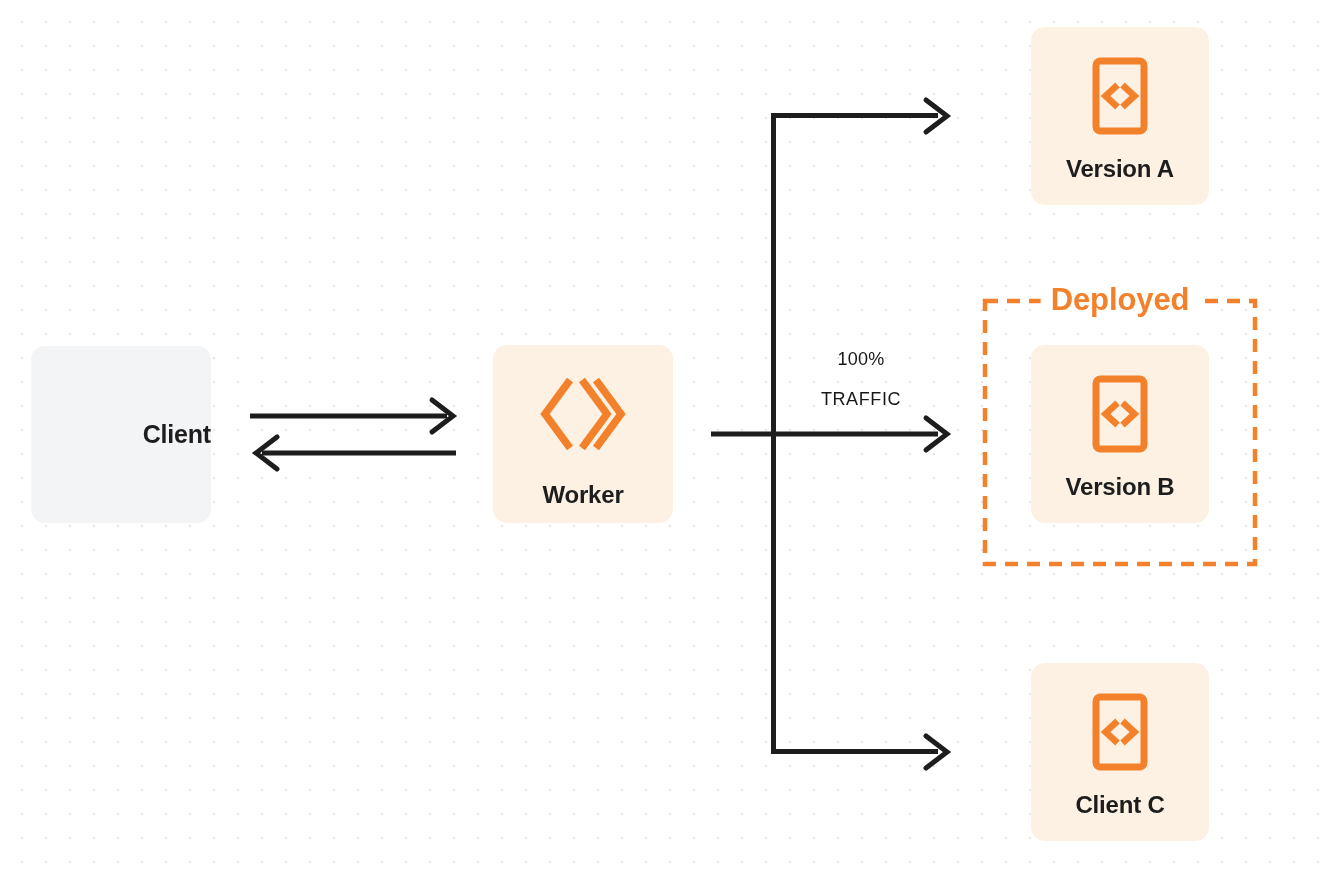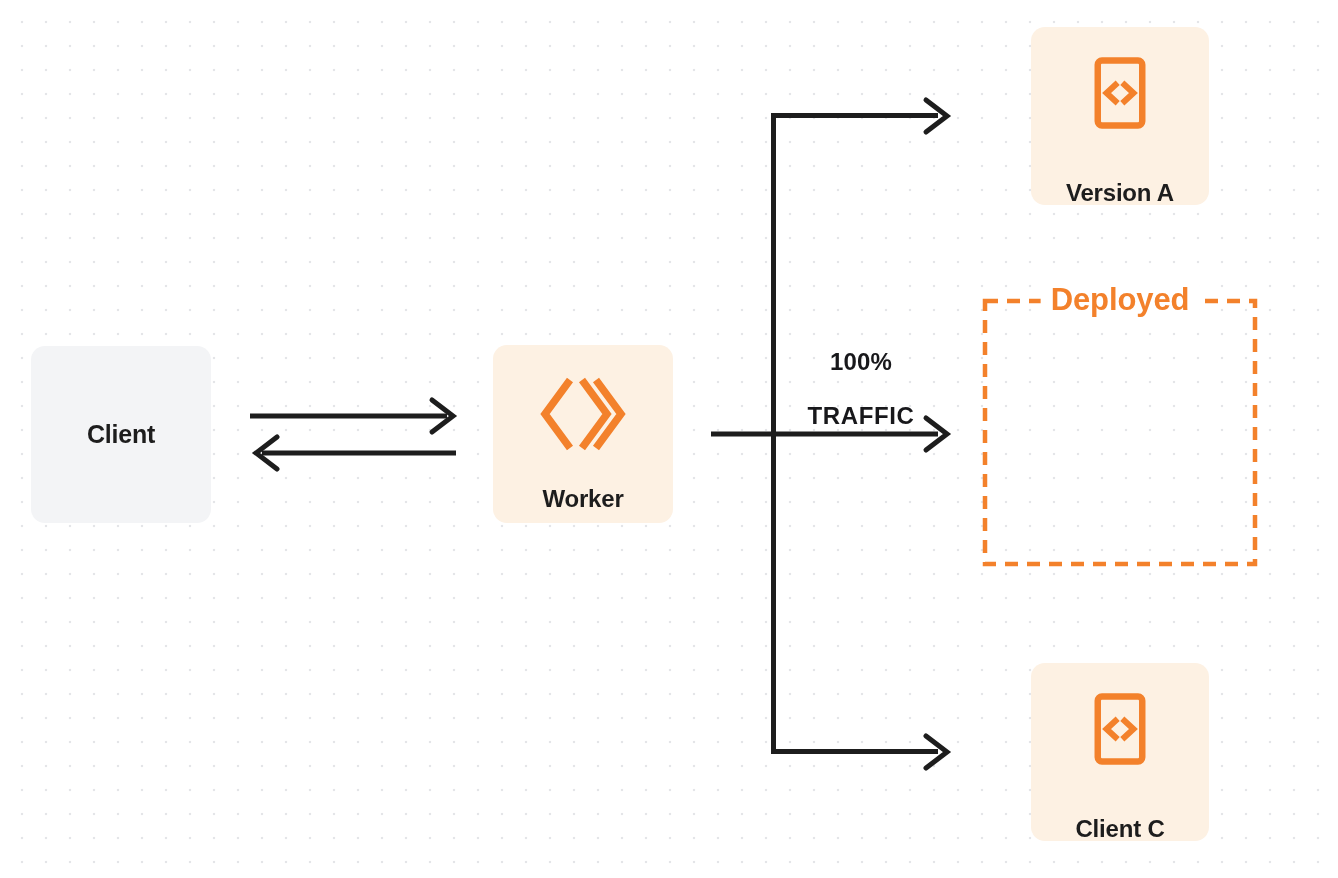--- a/index.html
+++ b/index.html
@@ -35,29 +35,29 @@
 
   
   .node {
     position: absolute;
     box-sizing: border-box;
     border-radius: 14px;
     display: flex;
     flex-direction: column;
     align-items: center;
     justify-content: center;
-    gap: 30px;
   }
 
   .node-client {
     left: 31px;
     top: 346px;
     width: 180px;
     height: 177px;
     background: #f3f4f6;
+    align-items: flex-end;
   }
 
   .node-worker {
     left: 493px;
     top: 345px;
     width: 180px;
     height: 178px;
     background: #fdf1e3;
     justify-content: flex-start;
     padding-top: 30px;
@@ -76,21 +76,21 @@
   .node-version-c { top: 663px; }
 
   .node-label {
     font-size: 24px;
     font-weight: bold;
     color: #1d1d1d;
     letter-spacing: -0.2px;
     line-height: 1;
   }
   .node-client .node-label { font-size: 25px; }
-  .node-worker .node-label { margin-top: 4px; }
+  .node-worker .node-label { margin-top: 30px; }
   .node-version .node-label { margin-top: 20px; }
 
   .icon-box {
     width: 82px;
     height: 82px;
     display: block;
   }
   .icon-box-worker {
     width: 86px;
     height: 78px;
@@ -129,30 +129,30 @@
     white-space: nowrap;
   }
 
   
   .traffic-label {
     position: absolute;
     left: 806px;
     top: 350px;
     width: 110px;
     text-align: center;
-    font-size: 24px;
-    font-weight: bold;
+    font-size: 18px;
+    font-weight: normal;
     color: #18181b;
     line-height: 1;
     letter-spacing: 0.2px;
     background: transparent;
   }
   .traffic-label .line2 {
     display: block;
-    margin-top: 30px;
+    margin-top: 22px;
     letter-spacing: 0.6px;
   }
 </style>
 </head>
 <body>
 
 <div id="canvas">
 
   <svg class="svg-layer" viewBox="0 0 1338 878" xmlns="http://www.w3.org/2000/svg">
 
@@ -214,20 +214,28 @@
 
   <div class="node node-version node-version-a">
     <svg class="icon-box" viewBox="0 0 82 82" xmlns="http://www.w3.org/2000/svg">
       <rect x="17" y="6" width="48" height="70" rx="4.5" ry="4.5" fill="none" stroke="#f3812b" stroke-width="7"></rect>
       <polyline points="38.5,30 26.5,41 38.5,52" fill="none" stroke="#f3812b" stroke-width="6.5" stroke-linecap="butt" stroke-linejoin="miter"></polyline>
       <polyline points="43.5,30 55.5,41 43.5,52" fill="none" stroke="#f3812b" stroke-width="6.5" stroke-linecap="butt" stroke-linejoin="miter"></polyline>
     </svg>
     <div class="node-label">Version A</div>
   </div>
 
+  <div class="node node-version node-version-b">
+    <svg class="icon-box" viewBox="0 0 82 82" xmlns="http://www.w3.org/2000/svg">
+      <rect x="17" y="6" width="48" height="70" rx="4.5" ry="4.5" fill="none" stroke="#f3812b" stroke-width="7"></rect>
+      <polyline points="38.5,30 26.5,41 38.5,52" fill="none" stroke="#f3812b" stroke-width="6.5" stroke-linecap="butt" stroke-linejoin="miter"></polyline>
+      <polyline points="43.5,30 55.5,41 43.5,52" fill="none" stroke="#f3812b" stroke-width="6.5" stroke-linecap="butt" stroke-linejoin="miter"></polyline>
+    </svg>
+    <div class="node-label">Version B</div>
+  </div>
 
   <div class="node node-version node-version-c">
     <svg class="icon-box" viewBox="0 0 82 82" xmlns="http://www.w3.org/2000/svg">
       <rect x="17" y="6" width="48" height="70" rx="4.5" ry="4.5" fill="none" stroke="#f3812b" stroke-width="7"></rect>
       <polyline points="38.5,30 26.5,41 38.5,52" fill="none" stroke="#f3812b" stroke-width="6.5" stroke-linecap="butt" stroke-linejoin="miter"></polyline>
       <polyline points="43.5,30 55.5,41 43.5,52" fill="none" stroke="#f3812b" stroke-width="6.5" stroke-linecap="butt" stroke-linejoin="miter"></polyline>
     </svg>
     <div class="node-label">Client C</div>
   </div>
 

